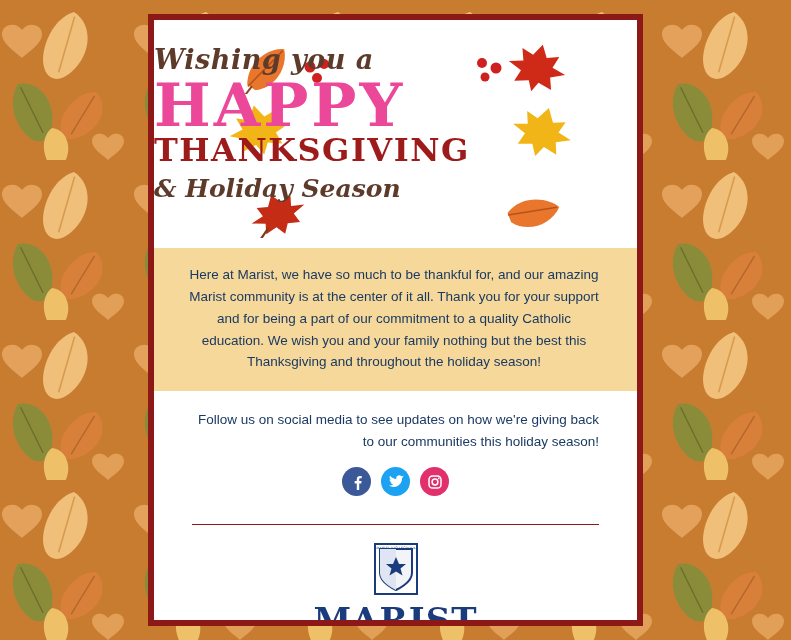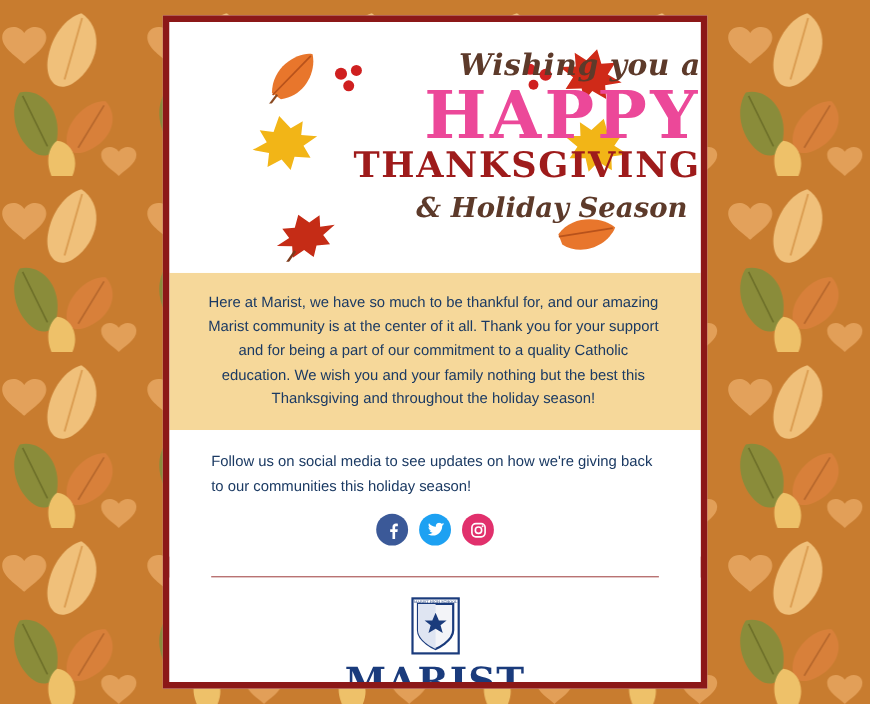--- a/index.html
+++ b/index.html
@@ -39,21 +39,21 @@
   
   .hero {
     position: relative;
     height: 228px;
     background: #ffffff;
     overflow: hidden;
   }
   .hero-inner {
     position: absolute;
     left: 0; right: 0; top: 14px;
-    text-align: right;
+    text-align: left;
   }
   .wishing {
     font-family: "DejaVu Serif", serif;
     font-style: italic;
     font-weight: bold;
     font-size: 27px;
     color: #5d3a2a;
     letter-spacing: 0.5px;
     margin: 10px 0 2px 0;
   }
@@ -103,21 +103,21 @@
     font-family: "DejaVu Serif", serif;
     font-size: 19px;
     color: #1b3a63;
     line-height: 1.3;
   }
 
   
   .social-band {
     background: #ffffff;
     padding: 18px 38px 10px 38px;
-    text-align: left;
+    text-align: right;
   }
   .social-band p {
     margin: 0;
     font-size: 13.5px;
     line-height: 1.62;
     color: #1b3a63;
   }
   .social-icons {
     margin-top: 14px;
     display: flex;

